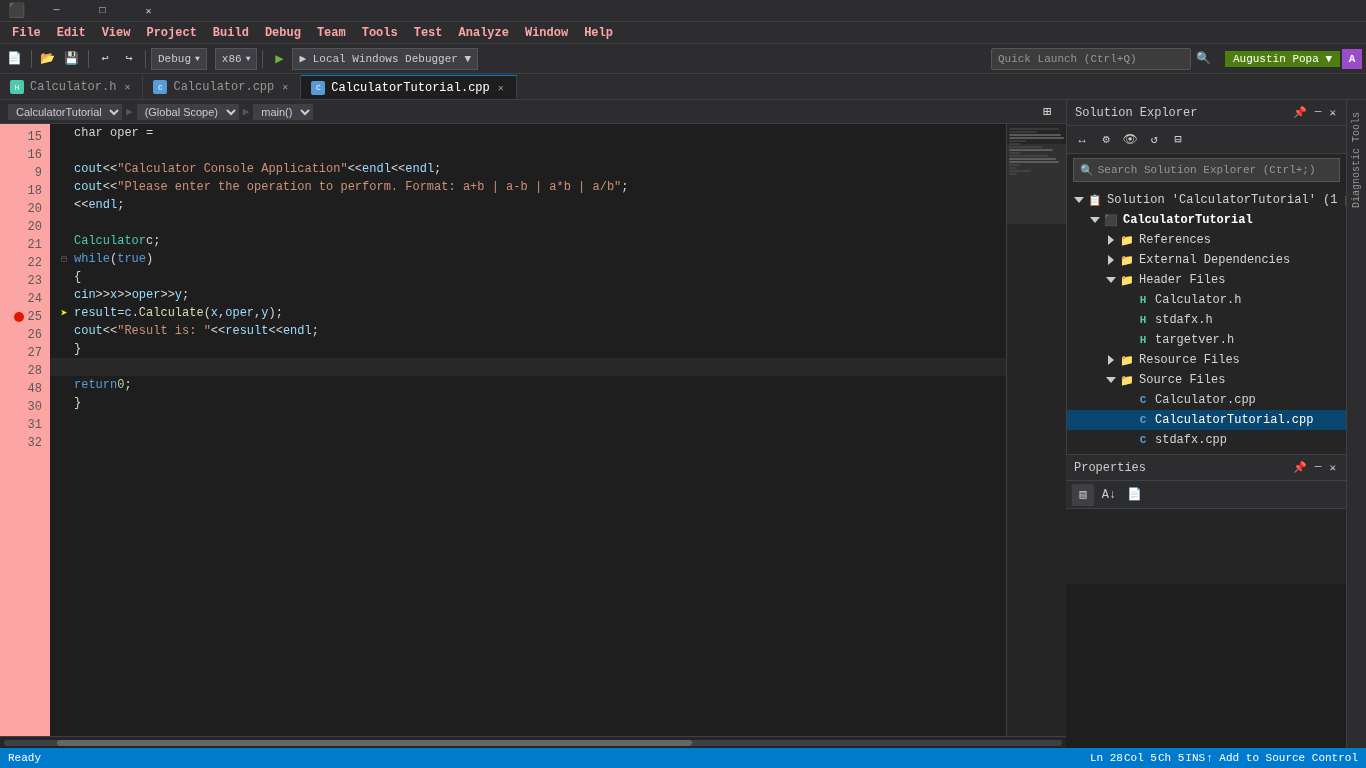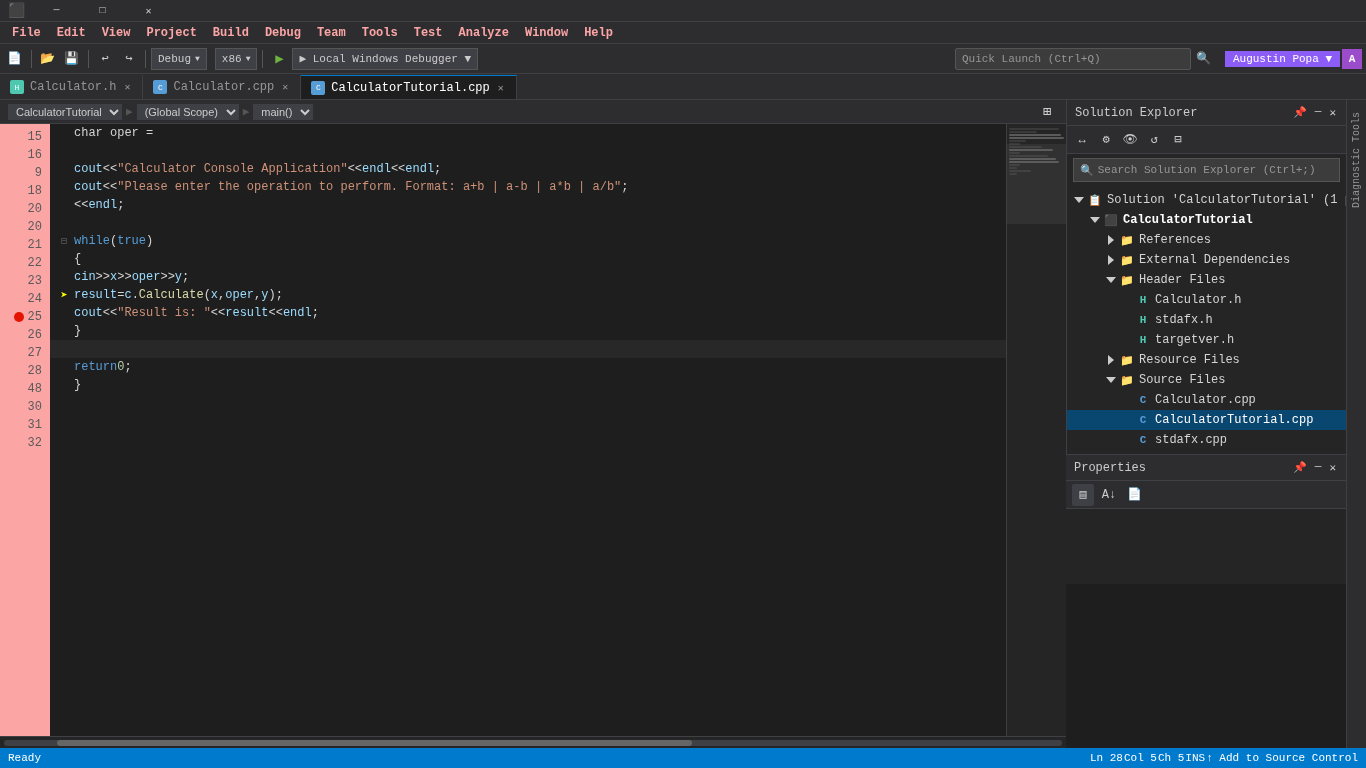--- a/index.html
+++ b/index.html
@@ -418,23 +418,23 @@
   <div class="toolbar-dropdown">
     <span>x86</span>
     <span class="arrow">▼</span>
   </div>
   <div class="toolbar-sep"></div>
   <div class="toolbar-btn" style="color:#6cb33f; font-size:14px;">▶</div>
   <div class="toolbar-dropdown" style="min-width:160px;">
     <span>▶ Local Windows Debugger ▼</span>
   </div>
   <div style="flex:1"></div>
-  <div class="toolbar-btn" style="width:236px; background:#3c3c3c; border:1px solid #555; justify-content:flex-start; padding:0 6px; color:#969696; font-size:11px;">Quick Launch (Ctrl+Q)</div>
+  <div class="toolbar-btn" style="width:200px; background:#3c3c3c; border:1px solid #555; justify-content:flex-start; padding:0 6px; color:#969696; font-size:11px;">Quick Launch (Ctrl+Q)</div>
   <div class="toolbar-btn">🔍</div>
-  <div style="margin-left:8px; background:#8b5cf6; color:white; padding:2px 8px; font-size:11px;">Augustin Popa ▼</div>
+  <div style="margin-left:8px; background:#4d7c0f; color:white; padding:2px 8px; font-size:11px;">Augustin Popa ▼</div>
   <div style="width:20px; height:20px; background:#9b4cca; display:flex; align-items:center; justify-content:center; color:white; font-size:11px; font-weight:bold;">A</div>
 </div>
 
 <div id="tabs">
     <div class="tab">
       <span class="tab-icon" style="background: rgb(78, 201, 176);">H</span>
       <span>Calculator.h</span>
       <span class="tab-close">✕</span>
     </div>
     <div class="tab">
@@ -519,20 +519,26 @@
             <span class="plain">;</span>
           </div>
           <div class="code-line">
             <span class="gutter-area"></span>
             <span class="plain">        &lt;&lt; </span>
             <span class="id">endl</span>
             <span class="plain">;</span>
           </div>
           <div class="code-line">
             <span class="gutter-area"></span>
+          </div>
+          <div class="code-line">
+            <span class="gutter-area"></span>
+            <span class="plain">    </span>
+            <span class="type">Calculator</span>
+            <span class="plain"> c;</span>
           </div>
           <div class="code-line">
             <span class="gutter-area">
               <span style="color:#5a5a5a; font-size:10px; cursor:pointer;">⊟</span>
             </span>
             <span class="kw">    while</span>
             <span class="plain"> (</span>
             <span class="kw">true</span>
             <span class="plain">)</span>
           </div>

